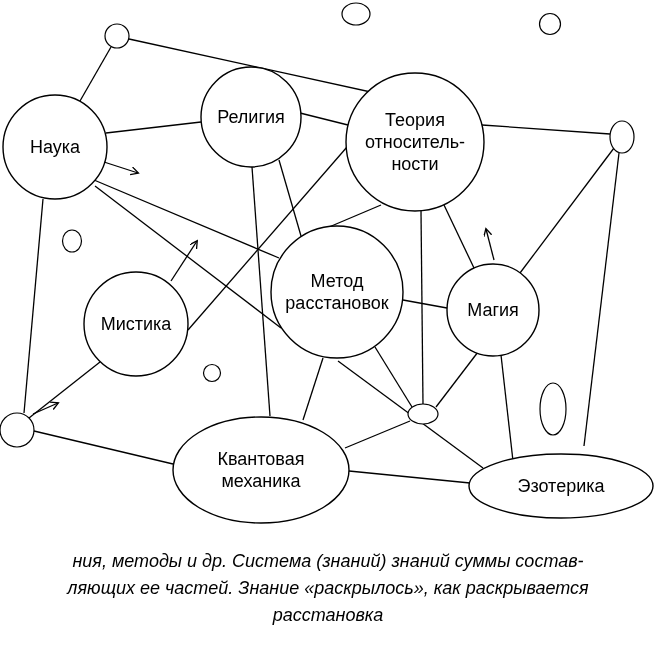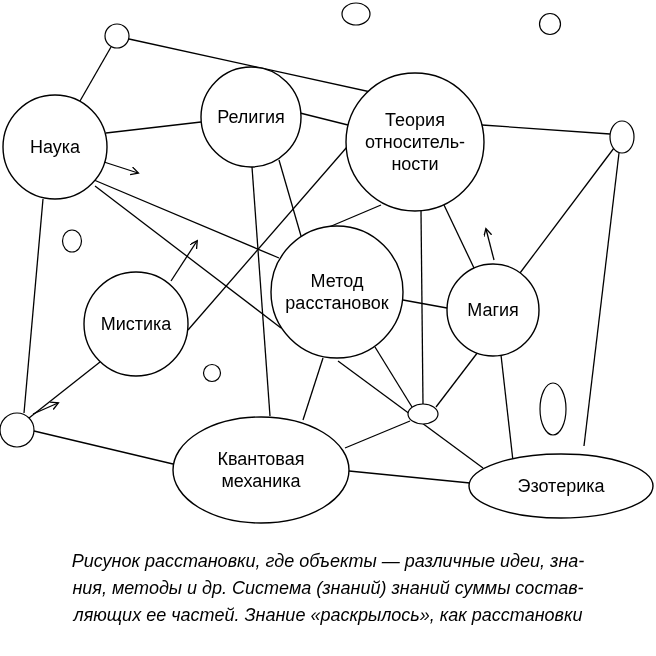--- a/index.html
+++ b/index.html
@@ -105,17 +105,17 @@
       <g>
         <ellipse cx="561" cy="486" rx="92" ry="32" fill="#ffffff" stroke="#000000" stroke-width="1.4"></ellipse>
         <text class="node-label" x="561" y="486"><tspan x="561" y="492">Эзотерика</tspan></text>
       </g>
       <line x1="104" y1="162" x2="138" y2="173" stroke="#000000" stroke-width="1.3" marker-end="url(#arrowhead)"></line>
       <line x1="171" y1="281" x2="197" y2="241" stroke="#000000" stroke-width="1.3" marker-end="url(#arrowhead)"></line>
       <line x1="494" y1="260" x2="486" y2="229" stroke="#000000" stroke-width="1.3" marker-end="url(#arrowhead)"></line>
       <line x1="33" y1="414" x2="58" y2="403" stroke="#000000" stroke-width="1.3" marker-end="url(#arrowhead)"></line>
     </svg>
   <div class="caption">
-    <div>Рисунок расстановки, где объекты — различные идеи, зна-</div>
     <div>ния, методы и др. Система (знаний) знаний суммы состав-</div>
-    <div>ляющих ее частей. Знание «раскрылось», как расстановки</div>
+    <div>ляющих ее частей. Знание «раскрылось», как раскрывается</div>
+    <div>расстановка</div>
   </div>
 </div>
 
 </body></html>

